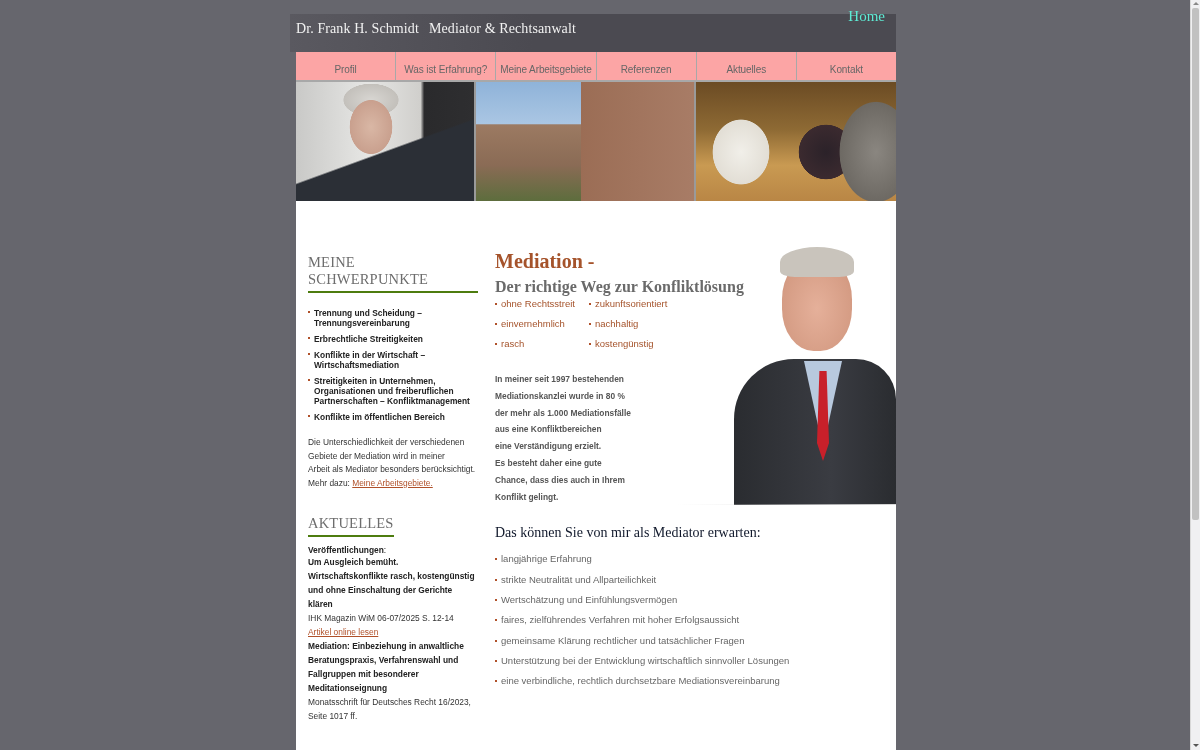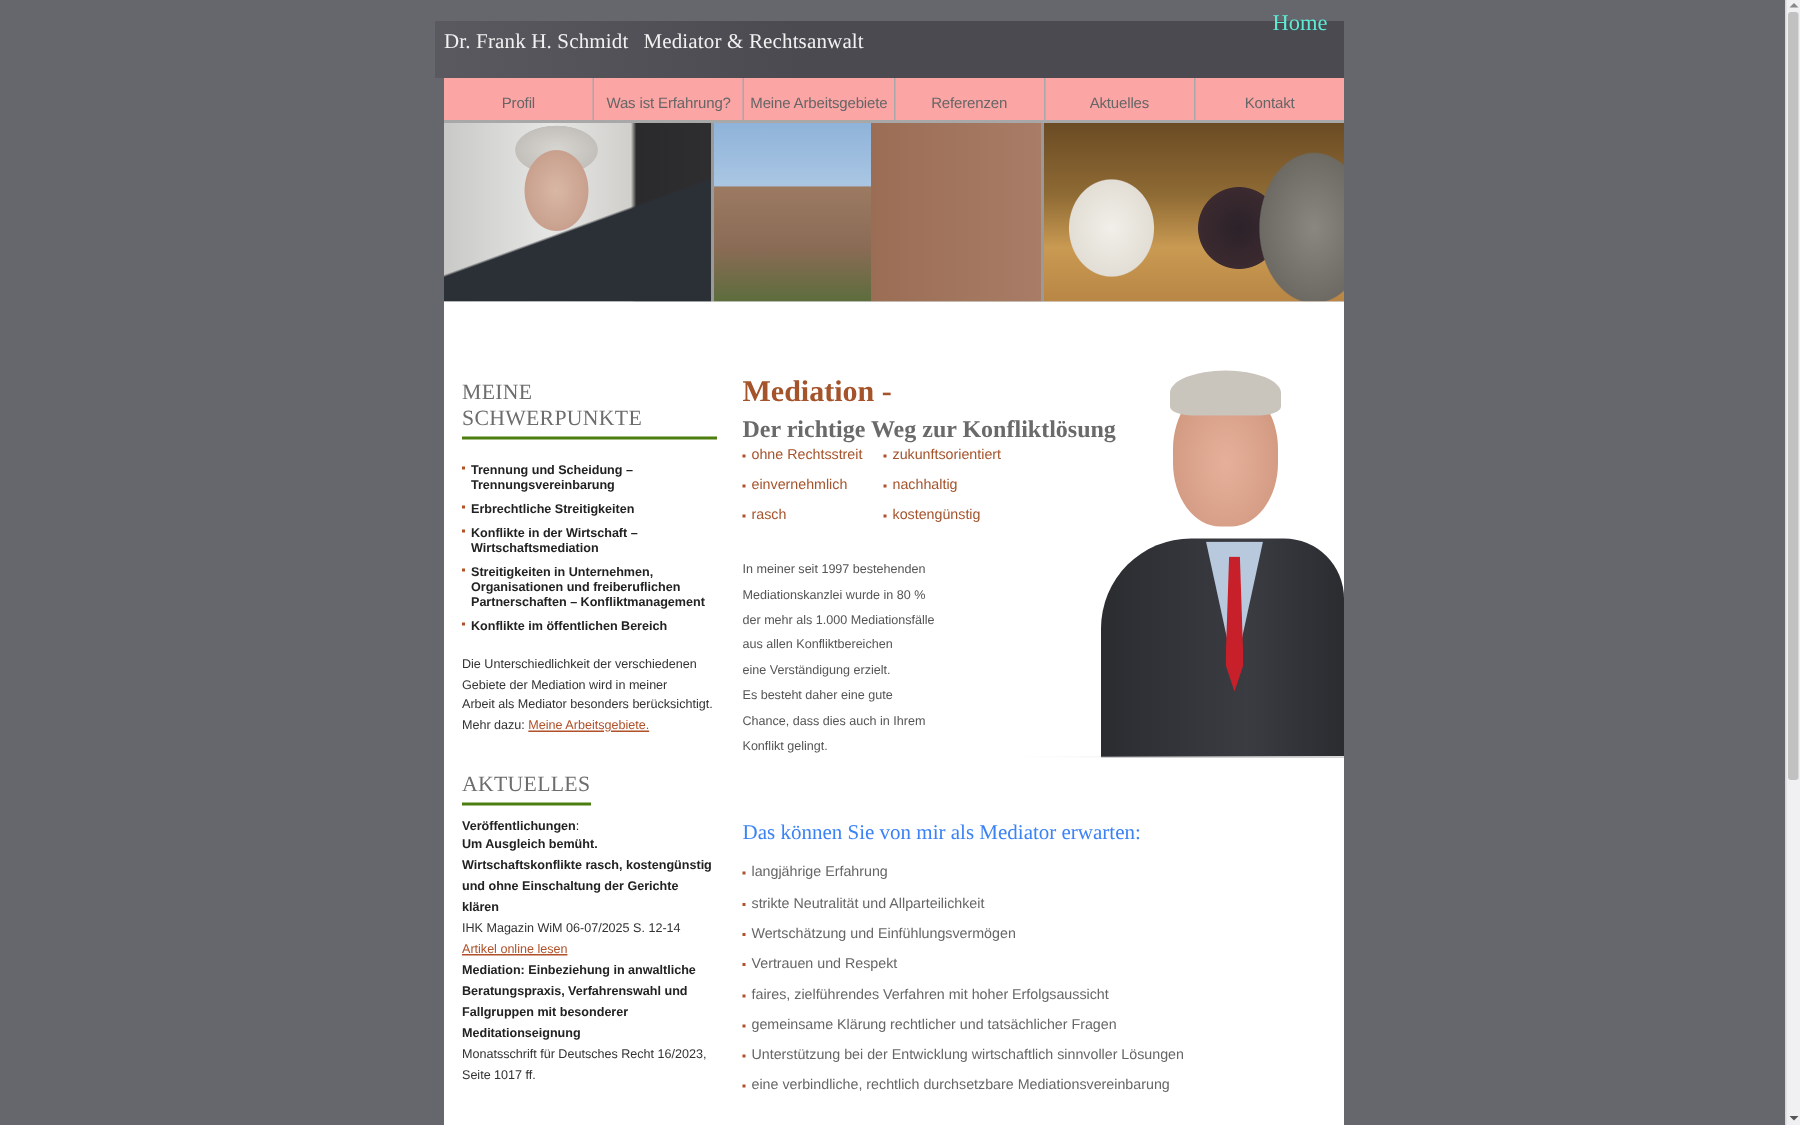--- a/index.html
+++ b/index.html
@@ -71,22 +71,22 @@
   .pub { font-size:8.4px; line-height:14px; color:#333; }
   .pub .t { font-weight:bold; color:#222; }
   .pub a { color:#b0512a; text-decoration:underline; }
   
   .main { position:absolute; left:199px; top:48px; width:280px; }
   .main-h1 { font-family:"Liberation Serif", serif; font-weight:bold; font-size:20px; color:#a5532b; margin:0; line-height:24px; }
   .main-h2 { font-family:"Liberation Serif", serif; font-size:16px; color:#6a6a6a; margin:4px 0 0 0; line-height:20px; }
   .keywords { display:grid; grid-template-columns:94px 100px; row-gap:6px; }
   .kw { font-size:9.5px; color:#a5532b; position:relative; padding-left:6px; line-height:14px; }
   .kw::before { content:""; position:absolute; left:0; top:6px; width:2px; height:2px; background:#b0512a; }
-  .intro-text { margin-top:20px; font-size:8.4px; font-weight:normal; color:#555; line-height:16.8px; }
-  .expect-h { font-family:"Liberation Serif", serif; font-size:14px; color:#3b82f6; margin-top:43px; }
+  .intro-text { margin-top:20px; font-size:8.4px; font-weight:bold; color:#555; line-height:16.8px; }
+  .expect-h { font-family:"Liberation Serif", serif; font-size:14px; color:#0f172a; margin-top:20px; }
   .expect-list { list-style:none; margin:8px 0 0 0; padding:0; width:400px; }
   .expect-list li { font-size:9.5px; color:#666; line-height:20.3px; position:relative; padding-left:6px; white-space:nowrap; }
   .expect-list li::before { content:""; position:absolute; left:0; top:9px; width:2px; height:2px; background:#b0512a; }
   .portrait {
     position:absolute; left:438px; top:42px; width:162px; height:262px; overflow:hidden;
   }
   .portrait .suit { position:absolute; left:0; top:116px; width:162px; height:146px; background:linear-gradient(to right,#2a2c30,#3a3c42 60%,#2a2c30); border-radius:60px 40px 0 0; }
   .portrait .shirt { position:absolute; left:70px; top:118px; width:38px; height:70px; background:#b8c9de; clip-path:polygon(0 0,100% 0,60% 100%,40% 100%); }
   .portrait .tie { position:absolute; left:83px; top:128px; width:12px; height:90px; background:#c8202a; clip-path:polygon(20% 0,80% 0,100% 80%,50% 100%,0 80%); }
   .portrait .face { position:absolute; left:48px; top:14px; width:70px; height:94px; background:radial-gradient(ellipse at 50% 55%,#e5b09a 0%,#d59c84 70%,#c48a72 100%); border-radius:45% 45% 45% 45%; }
@@ -162,32 +162,31 @@
         <div class="kw">zukunftsorientiert</div>
         <div class="kw">einvernehmlich</div>
         <div class="kw">nachhaltig</div>
         <div class="kw">rasch</div>
         <div class="kw">kostengünstig</div>
       </div>
       <div class="intro-text">
         <div>In meiner seit 1997 bestehenden</div>
         <div>Mediationskanzlei wurde in 80 %</div>
         <div>der mehr als 1.000 Mediationsfälle</div>
-        <div>aus allen Konfliktbereichen</div>
+        <div>aus eine Konfliktbereichen</div>
         <div>eine Verständigung erzielt.</div>
         <div>Es besteht daher eine gute</div>
         <div>Chance, dass dies auch in Ihrem</div>
         <div>Konflikt gelingt.</div>
       </div>
       <div class="expect-h">Das können Sie von mir als Mediator erwarten:</div>
       <ul class="expect-list">
         <li>langjährige Erfahrung</li>
         <li>strikte Neutralität und Allparteilichkeit</li>
         <li>Wertschätzung und Einfühlungsvermögen</li>
-        <li>Vertrauen und Respekt</li>
         <li>faires, zielführendes Verfahren mit hoher Erfolgsaussicht</li>
         <li>gemeinsame Klärung rechtlicher und tatsächlicher Fragen</li>
         <li>Unterstützung bei der Entwicklung wirtschaftlich sinnvoller Lösungen</li>
         <li>eine verbindliche, rechtlich durchsetzbare Mediationsvereinbarung</li>
       </ul>
     </section>
 
     <div class="portrait">
       <div class="suit"></div>
       <div class="shirt"></div>

